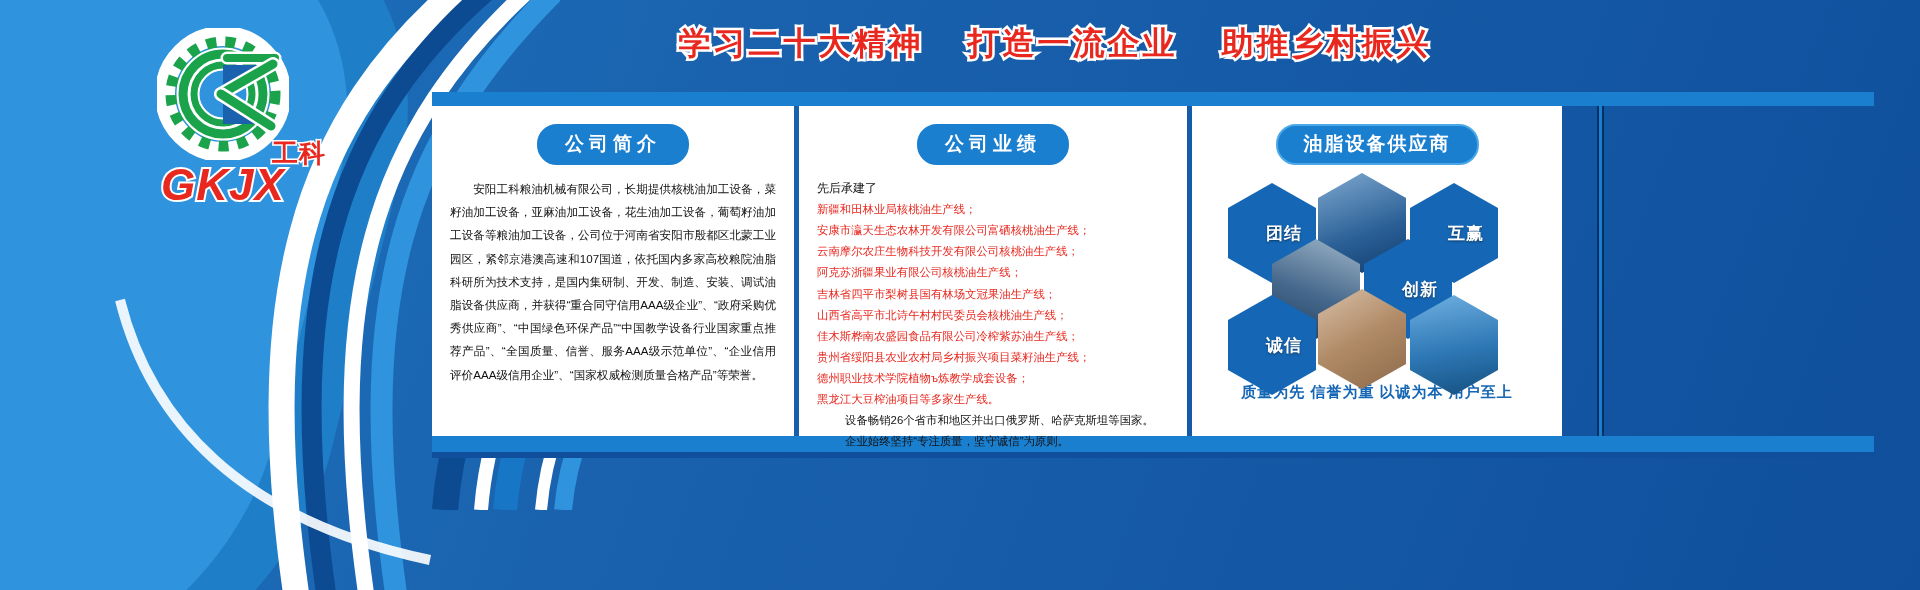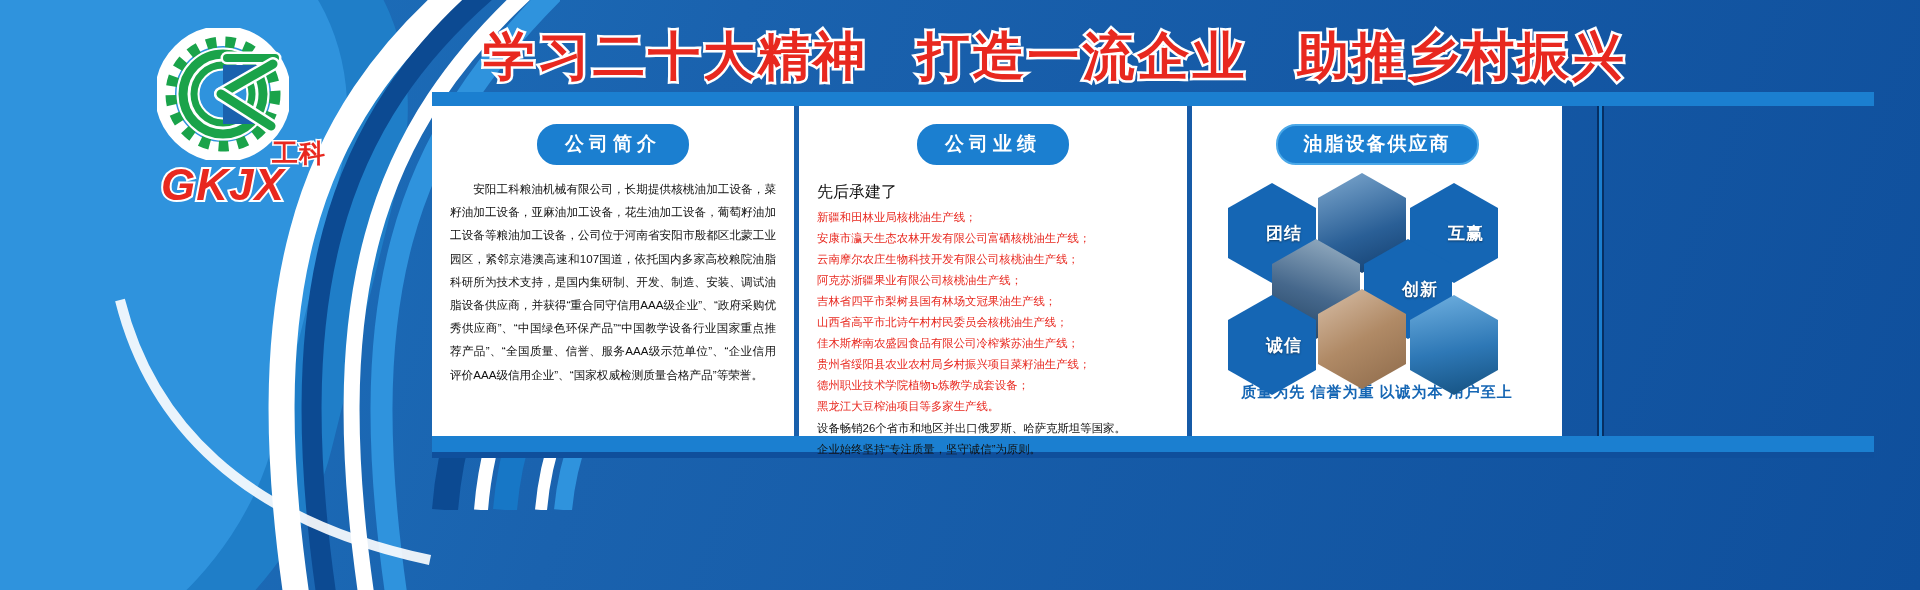--- a/index.html
+++ b/index.html
@@ -26,21 +26,21 @@
          background: #1f7ec8; border-radius: 0 300px 260px 0; }
   .sw2 { left: -250px; top: -100px; width: 560px; height: 790px;
          background: #2f93dd; border-radius: 0 280px 250px 0; }
 
   
   #headline {
     position: absolute;
     left: 430px; top: 22px;
     width: 1250px;
     text-align: center;
-    font-size: 52px;
+    font-size: 32px;
     font-weight: bold;
     letter-spacing: 3px;
     color: #e8281f;
     -webkit-text-stroke: 5px #ffffff;
     paint-order: stroke fill;
     text-shadow: 0 0 0 #fff;
     white-space: nowrap;
   }
   #headline .seg { margin: 0 16px; }
 
@@ -119,35 +119,36 @@
   }
 
   .body-text {
     font-size: 11.6px;
     line-height: 2.0;
     color: #111111;
     text-align: justify;
     text-indent: 2em;
   }
   .list-lead {
-    font-size: 16px;
+    font-size: 12px;
     line-height: 1.85;
     color: #111111;
   }
   .list-red li {
     list-style: none;
     font-size: 11.4px;
     line-height: 1.85;
     color: #e8281f;
     white-space: nowrap;
   }
   .list-tail {
     font-size: 11.4px;
     line-height: 1.85;
     color: #111111;
+    margin-left: 28px;
   }
 
   
   #hexwrap {
     position: relative;
     width: 340px; height: 200px;
     margin: 0 auto;
   }
   .hex {
     position: absolute;

